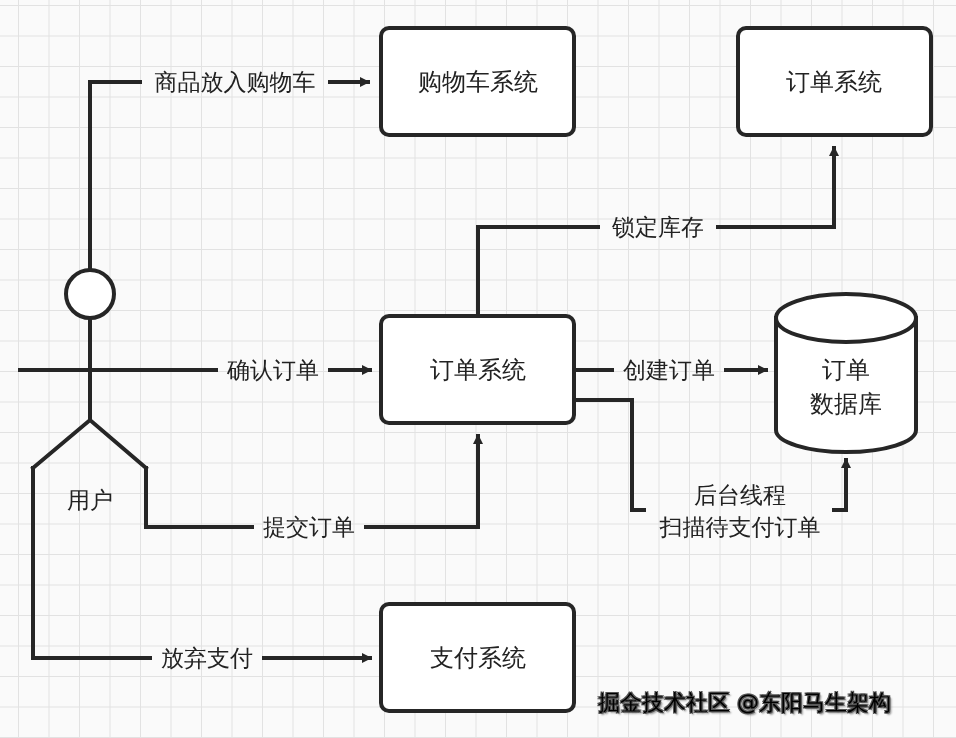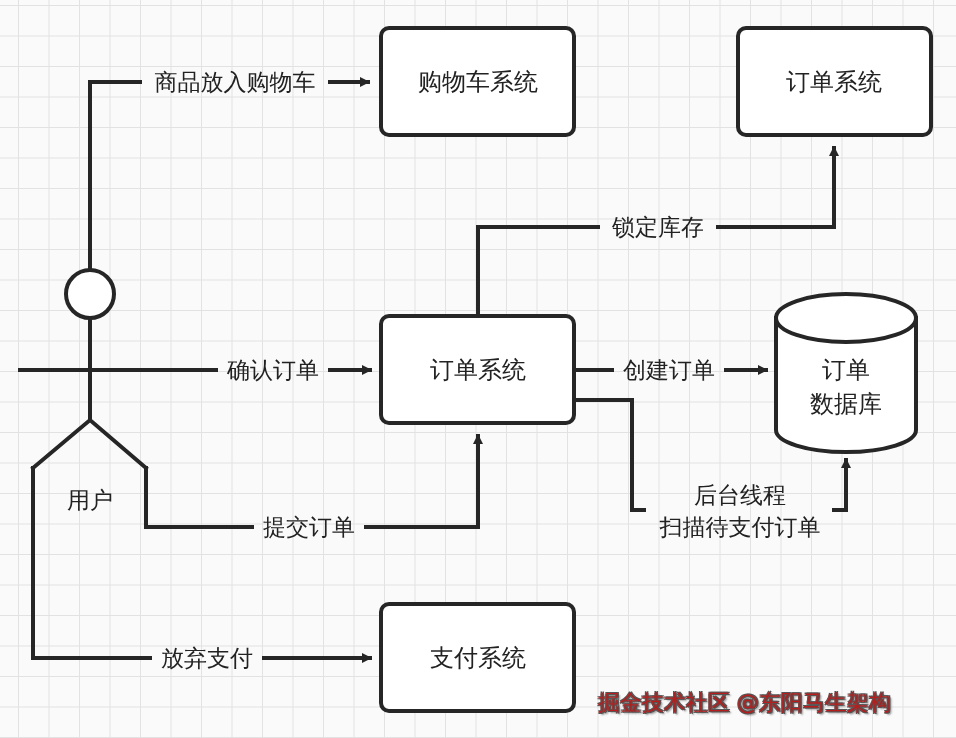--- a/index.html
+++ b/index.html
@@ -7,21 +7,21 @@
   .grid{position:absolute;left:0;top:0;width:956px;height:738px;
     background-color:#fafafa;
     background-image:
       linear-gradient(#e2e2e2 1px, transparent 1px),
       linear-gradient(90deg, #e2e2e2 1px, transparent 1px);
     background-size:30.5px 30.5px;
     background-position:18px 5px;}
   svg{position:absolute;left:0;top:0;}
   .box-text{font-size:24px;fill:#222;}
   .lbl{font-size:23px;fill:#222;}
-  .watermark{position:absolute;left:598px;top:688px;font-size:22px;color:#b91c1c;
+  .watermark{position:absolute;left:598px;top:688px;font-size:22px;color:#000000;
     text-shadow:-1px -1px 0 #555,1px -1px 0 #555,-1px 1px 0 #555,1px 1px 0 #555,2px 2px 2px #888;
     letter-spacing:0px;}
 </style>
 </head>
 <body>
 
 <div class="grid"></div>
 
 <svg width="956" height="738" viewBox="0 0 956 738">
   <defs>

